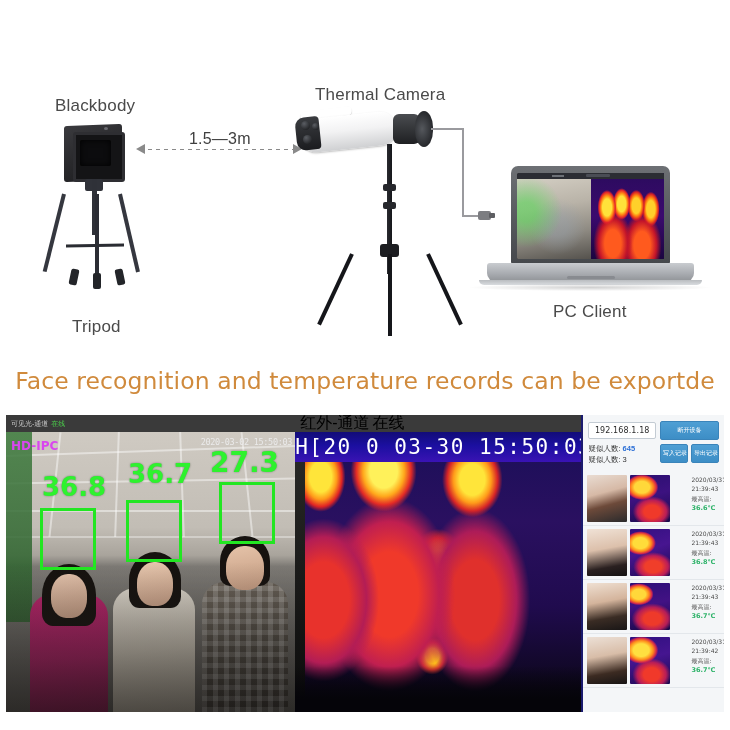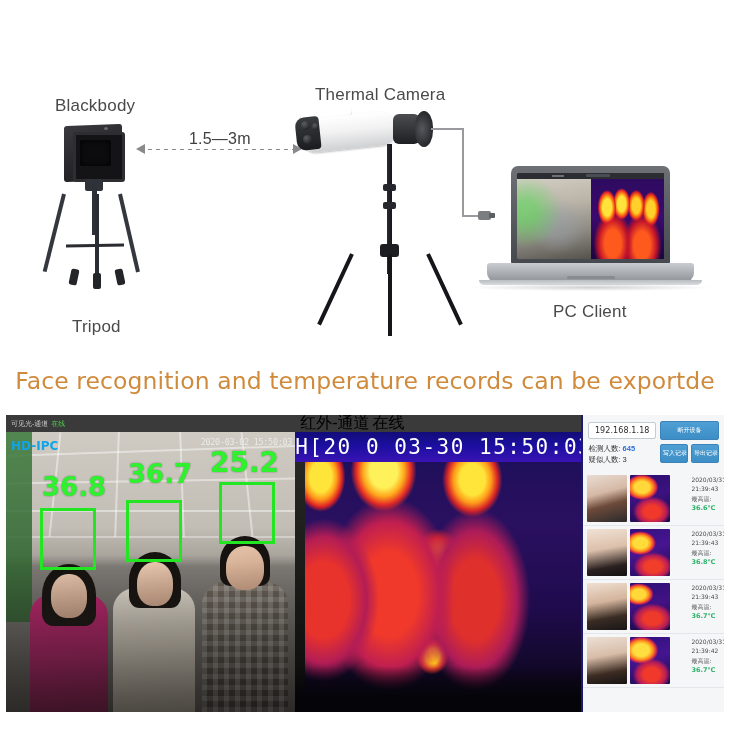--- a/index.html
+++ b/index.html
@@ -141,21 +141,21 @@
     background:linear-gradient(180deg,rgba(40,38,36,0) 0%,rgba(30,28,26,.25) 40%,rgba(20,18,16,.55) 100%);}
 
   .person{position:absolute;bottom:0;}
   .p-head{position:absolute;border-radius:47% 47% 42% 42%;}
   .p-hair{position:absolute;border-radius:50% 50% 20% 20%;background:#16120f;}
   .p-body{position:absolute;bottom:0;border-radius:22px 22px 0 0;}
 
   .facebox{position:absolute;border:3px solid #22e622;box-sizing:border-box;z-index:5;}
   .temp{position:absolute;color:#2ef22e;font-weight:bold;z-index:5;
     font-family:"DejaVu Sans", sans-serif;text-shadow:0 0 2px rgba(0,0,0,.4);}
-  .hdpc{position:absolute;left:5px;top:24px;color:#0ea5e9;font-size:12px;font-weight:bold;z-index:6;
+  .hdpc{position:absolute;left:5px;top:24px;color:#d946ef;font-size:12px;font-weight:bold;z-index:6;
      font-family:"DejaVu Sans", sans-serif;}
   .vis-ts{position:absolute;right:3px;top:22px;color:#eaeaea;font-size:8.5px;z-index:6;
      font-family:"DejaVu Sans Mono", monospace;letter-spacing:-.3px;white-space:nowrap;}
 
   
   .ch-therm{position:relative;width:287px;height:100%;overflow:hidden;background:#060610;}
   .th-scene{position:absolute;left:0;top:17px;right:0;bottom:0;
     background:
       radial-gradient(ellipse 9% 13% at 9% 16%,#ffe53a 0 42%,#ff9b1a 62%,#e02424 82%,rgba(120,20,90,0) 96%),
       radial-gradient(ellipse 12% 15% at 31% 14%,#fff15a 0 40%,#ffa81c 60%,#e32a26 80%,rgba(120,20,90,0) 96%),
@@ -334,21 +334,21 @@
         </div>
 
         <div class="vmask"></div>
 
         <div class="facebox" style="left:34px;top:76px;width:56px;height:62px;"></div>
         <div class="facebox" style="left:120px;top:68px;width:56px;height:62px;"></div>
         <div class="facebox" style="left:213px;top:50px;width:56px;height:62px;"></div>
 
         <div class="temp" style="left:36px;top:40px;font-size:26px;">36.8</div>
         <div class="temp" style="left:122px;top:27px;font-size:26px;">36.7</div>
-        <div class="temp" style="left:204px;top:14px;font-size:28px;">25.2</div>
+        <div class="temp" style="left:204px;top:14px;font-size:28px;">27.3</div>
       </div>
 
       <div class="hdpc">HD-IPC</div>
       <div class="vis-ts">2020-03-02 15:50:03</div>
     </div>
 
     <div class="ch-therm">
       <div class="th-head">
         <span class="ht">红外-通道</span>
         <span class="hg">在线</span>
@@ -361,21 +361,21 @@
 
     <div class="side">
       <div class="side-top">
         <div class="ip-row">
           <div class="ip-box">192.168.1.18</div>
           <div class="btn btn-main">断开设备</div>
         </div>
         <div class="stat-row">
           <div class="stats">
             <div class="stat">
-              <span>检测人数:</span>
+              <span>疑似人数:</span>
               <b>645</b>
             </div>
             <div class="stat">疑似人数: 3</div>
           </div>
           <div class="btn-col">
             <div class="btn btn-sm">写入记录</div>
             <div class="btn btn-sm">导出记录</div>
           </div>
         </div>
       </div>

